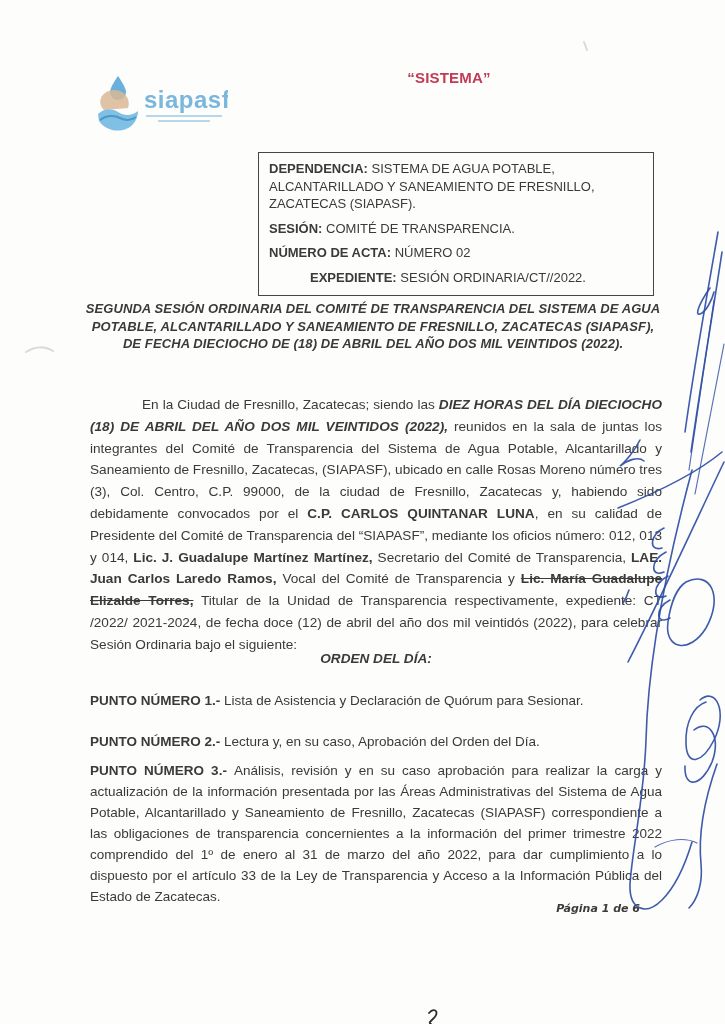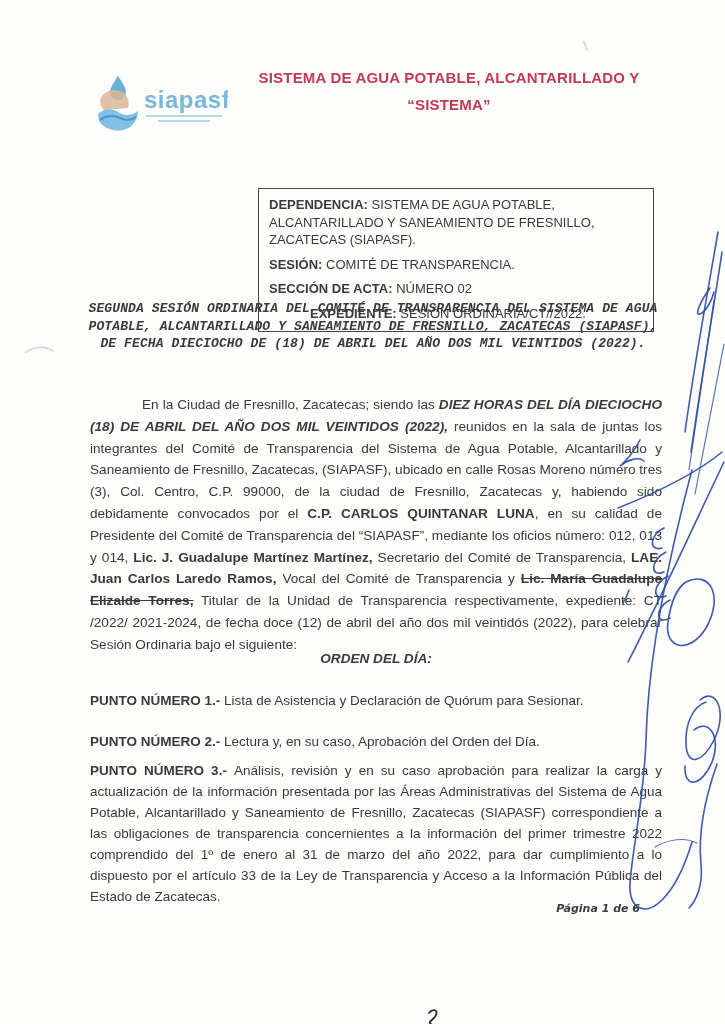--- a/index.html
+++ b/index.html
@@ -31,35 +31,33 @@
     letter-spacing:.2px;
   }
 
   
   .info-box{
     left:258px;top:152px;width:396px;
     border:1.5px solid #454545;
     padding:7px 10px 9px 10px;
     font-size:13px;
     line-height:17.5px;
-    margin-top:36px;
   }
   .info-row{margin-bottom:7px;}
   .info-row:last-child{margin-bottom:0;}
 
   
   .session-heading{
     left:84px;top:300px;width:578px;
     text-align:center;
     font-weight:700;
     font-style:italic;
     font-size:13px;
     line-height:17.6px;
     letter-spacing:.1px;
-    font-family:Liberation Mono, monospace;
   }
 
   
   .opening-paragraph{
     left:90px;top:394px;width:572px;
     font-size:13.6px;
     line-height:21.8px;
     text-align:justify;
     text-indent:52px;
   }
@@ -117,28 +115,27 @@
     <text x="48" y="34" class="logo-word">siapasf</text>
 
     <g stroke="#9fcbe6" stroke-width="1.6">
       <line x1="50" y1="42" x2="126" y2="42"></line>
       <line x1="62" y1="47" x2="114" y2="47"></line>
     </g>
   </svg>
 </div>
 
 <div class="abs doc-title">
-  <div>SISTEMA DE AGUA POTABLE, ALCANTARILLADO Y</div>
   <div>“SISTEMA”</div>
 </div>
 
 <div class="abs info-box">
   <div class="info-row"><span style="font-weight: 700;">DEPENDENCIA: </span><span>SISTEMA DE AGUA POTABLE, ALCANTARILLADO Y SANEAMIENTO DE FRESNILLO, ZACATECAS (SIAPASF).</span></div>
   <div class="info-row"><span style="font-weight: 700;">SESIÓN: </span><span>COMITÉ DE TRANSPARENCIA.</span></div>
-  <div class="info-row"><span style="font-weight: 700;">SECCIÓN DE ACTA: </span><span> NÚMERO 02</span></div>
+  <div class="info-row"><span style="font-weight: 700;">NÚMERO DE ACTA: </span><span> NÚMERO 02</span></div>
   <div class="info-row"><span style="font-weight: 700; padding-left: 41px;">EXPEDIENTE: </span><span>SESIÓN ORDINARIA/CT//2022.</span></div>
 </div>
 
 <div class="abs session-heading">SEGUNDA SESIÓN ORDINARIA DEL COMITÉ DE TRANSPARENCIA DEL SISTEMA DE AGUA POTABLE, ALCANTARILLADO Y SANEAMIENTO DE FRESNILLO, ZACATECAS (SIAPASF), DE FECHA DIECIOCHO DE (18) DE ABRIL DEL AÑO DOS MIL VEINTIDOS (2022).</div>
 
 <p class="abs opening-paragraph"><span>En la Ciudad de Fresnillo, Zacatecas; siendo las </span><span style="font-weight: 700; font-style: italic;">DIEZ HORAS DEL DÍA DIECIOCHO (18) DE ABRIL DEL AÑO DOS MIL VEINTIDOS (2022),</span><span> reunidos en la sala de juntas los integrantes del Comité de Transparencia del Sistema de Agua Potable, Alcantarillado y Saneamiento de Fresnillo, Zacatecas, (SIAPASF), ubicado en calle Rosas Moreno número tres (3), Col. Centro, C.P. 99000, de la ciudad de Fresnillo, Zacatecas y, habiendo sido debidamente convocados por el </span><span style="font-weight: 700;">C.P. CARLOS QUINTANAR LUNA</span><span>, en su calidad de Presidente del Comité de Transparencia del “SIAPASF”, mediante los oficios número: 012, 013 y 014, </span><span style="font-weight: 700;">Lic. J. Guadalupe Martínez Martínez,</span><span> Secretario del Comité de Transparencia, </span><span style="font-weight: 700;">LAE. Juan Carlos Laredo Ramos,</span><span> Vocal del Comité de Transparencia y </span><span style="font-weight: 700; text-decoration: line-through;">Lic. María Guadalupe Elizalde Torres,</span><span> Titular de la Unidad de Transparencia respectivamente, expediente: CT /2022/ 2021-2024, de fecha doce (12) de abril del año dos mil veintidós (2022), para celebrar Sesión Ordinaria bajo el siguiente:</span></p>
 
 <div class="abs orden-heading">ORDEN DEL DÍA:</div>
 
 <p class="abs agenda-item-short agenda-1"><span style="font-weight: 700;">PUNTO NÚMERO 1.- </span><span>Lista de Asistencia y Declaración de Quórum para Sesionar.</span></p>

